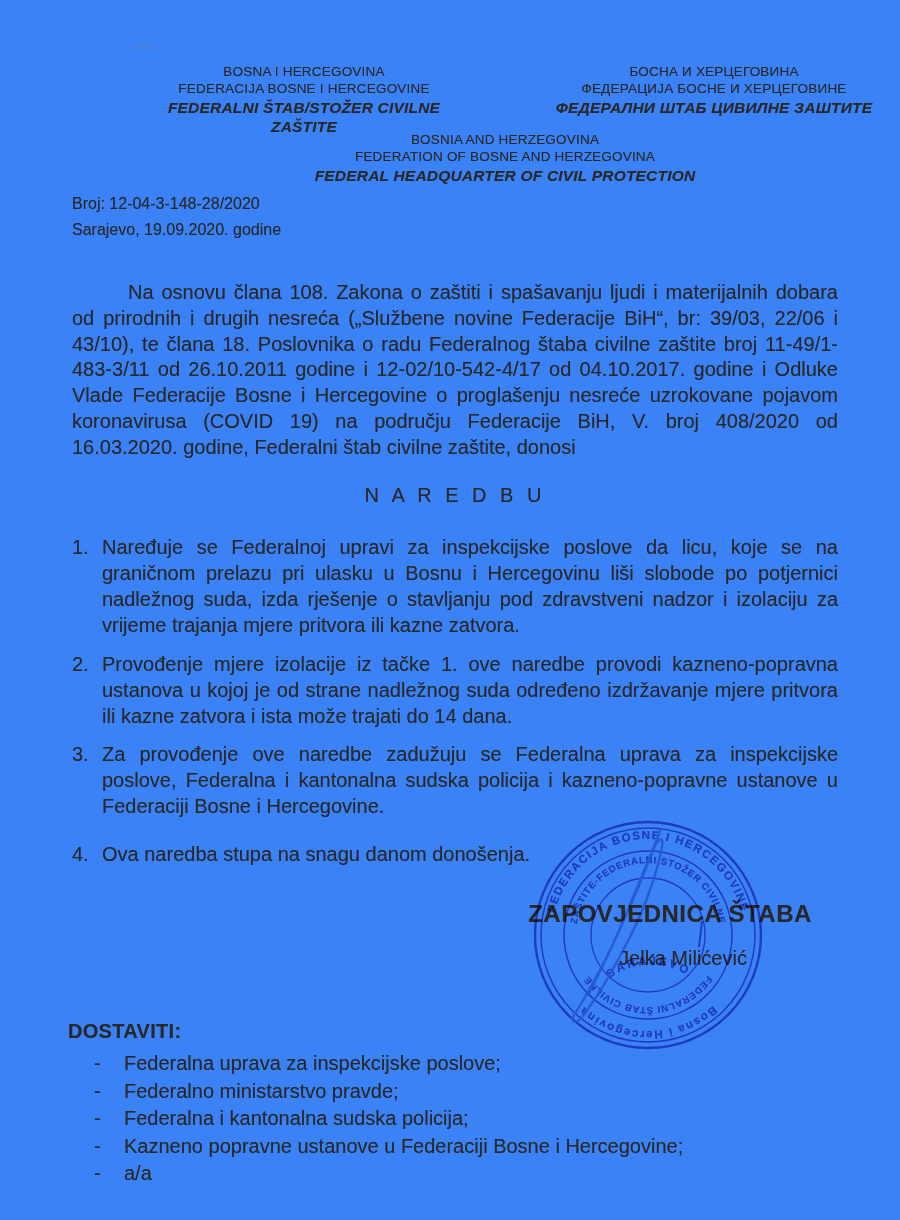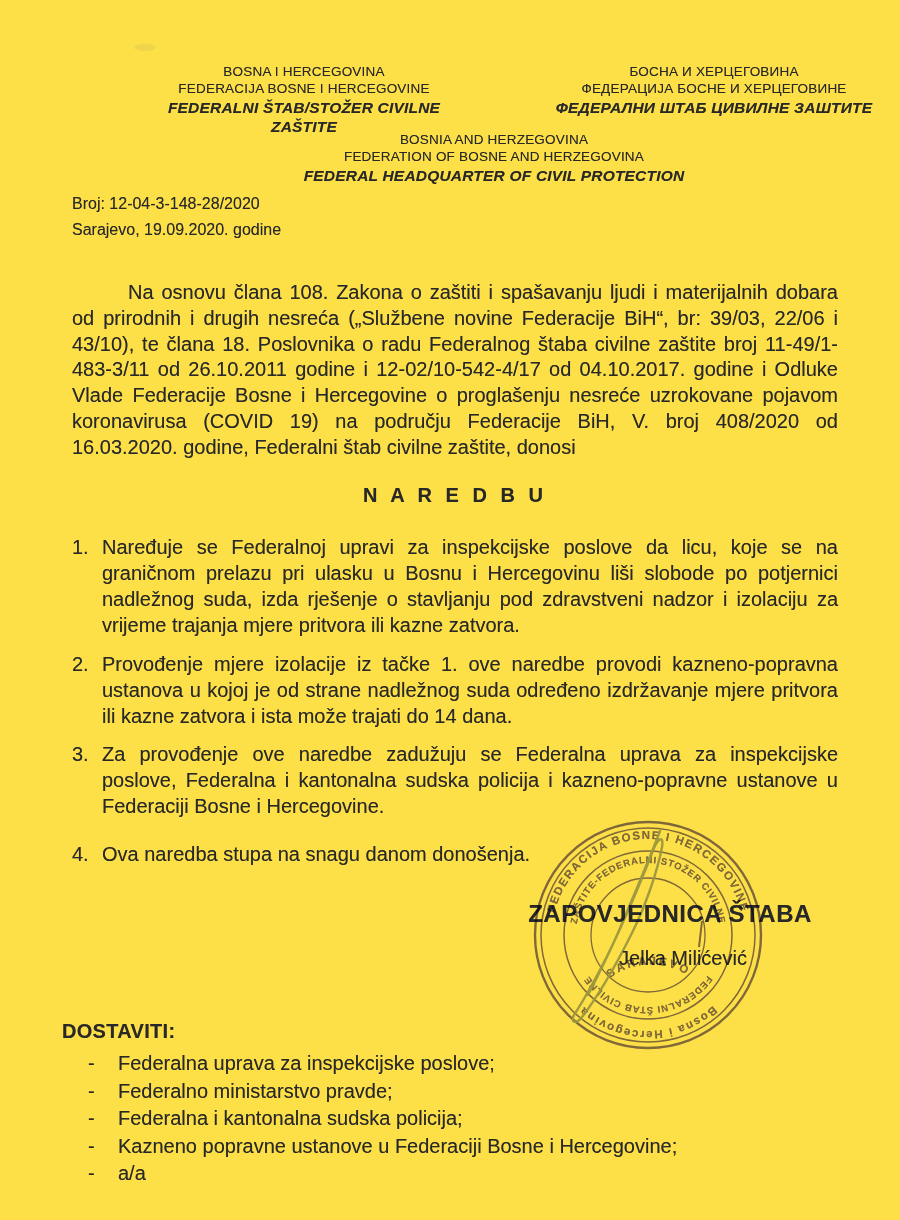--- a/index.html
+++ b/index.html
@@ -1,44 +1,44 @@
 <!DOCTYPE html>
 <html><head>
 <meta charset="utf-8">
 <style>
   * { margin:0; padding:0; box-sizing:border-box; }
   html,body { background:#ffffff; }
   .page {
     position:relative;
     width:900px; height:1220px;
-    background:#fde047;
+    background:#3b82f6;
     font-family:"Liberation Sans","DejaVu Sans",sans-serif;
     color:#282828;
     overflow:hidden;
     text-shadow:0 0 0.6px rgba(45,45,45,0.45);
   }
   
   .hdr-block { position:absolute; text-align:center; }
   .hdr-left  { left:148px; top:64px;  width:312px; }
   .hdr-right { left:542px; top:64px;  width:344px; }
-  .hdr-center{ left:244px; top:132px; width:500px; }
+  .hdr-center{ left:255px; top:132px; width:500px; }
   .hdr-line  { font-size:13.5px; line-height:16.5px; letter-spacing:0.2px; }
   .hdr-bold  { font-size:15.5px; line-height:19px; font-weight:bold; font-style:italic; letter-spacing:0.2px; margin-top:1px; }
   
   .meta { position:absolute; left:72px; top:191px; font-size:16px; line-height:26px; }
   
   .preamble {
     position:absolute; left:72px; top:280px; width:766px;
     font-size:20px; line-height:25.8px;
     text-align:justify; text-indent:56px;
   }
   
   .order-title {
     position:absolute; left:72px; top:484px; width:766px;
-    text-align:center; font-size:20px; font-weight:bold; letter-spacing:4px;
+    text-align:center; font-size:20px; font-weight:normal; letter-spacing:4px;
   }
   
   .order-list { position:absolute; left:72px; top:534px; width:766px; }
   .order-item { display:flex; margin-bottom:13px; }
   .order-item:nth-child(2){ margin-bottom:12px; }
   .order-item:nth-child(3){ margin-bottom:22px; }
   .order-num { width:30px; flex:0 0 30px; font-size:20px; line-height:26px; }
   .order-txt { flex:1; font-size:20px; line-height:26px; text-align:justify; }
   
   .signature { position:absolute; left:520px; top:900px; width:300px; text-align:center; z-index:1; }
@@ -47,21 +47,21 @@
   
   .stamp-wrap {
     position:absolute; left:530px; top:817px; width:236px; height:236px;
     z-index:2; mix-blend-mode:multiply; opacity:0.88;
   }
   .stamp-wrap text { font-family:"Liberation Sans","DejaVu Sans",sans-serif; font-weight:bold; }
   .st-outer  { font-size:11.5px; letter-spacing:1.5px; }
   .st-inner  { font-size:9.5px;  letter-spacing:0.8px; }
   .st-center { font-size:11.5px; letter-spacing:2.5px; }
   
-  .distribution { position:absolute; left:62px; top:1020px; z-index:1; }
+  .distribution { position:absolute; left:68px; top:1020px; z-index:1; }
   .dist-heading { font-size:20px; font-weight:bold; letter-spacing:0.3px; }
   .dist-list { margin-top:7px; }
   .dist-row { display:flex; line-height:27.5px; }
   .dist-dash { width:30px; flex:0 0 30px; margin-left:26px; font-size:20px; text-align:left; }
   .dist-txt { font-size:20px; }
   
   .smudge { position:absolute; left:134px; top:44px; width:22px; height:7px;
             background:rgba(120,120,120,0.10); border-radius:50%; }
 </style>
 </head>

